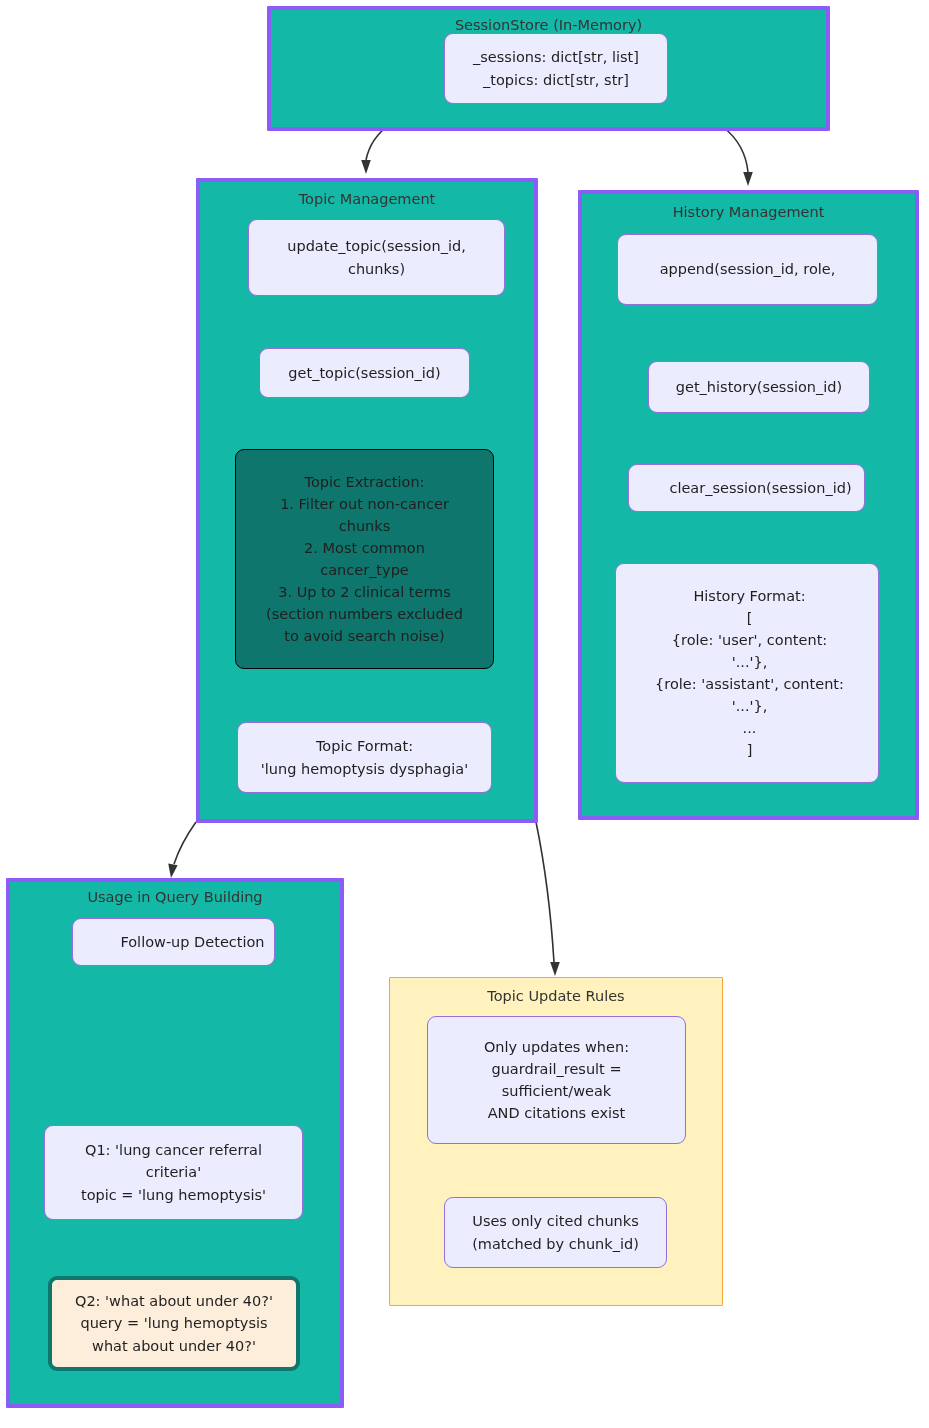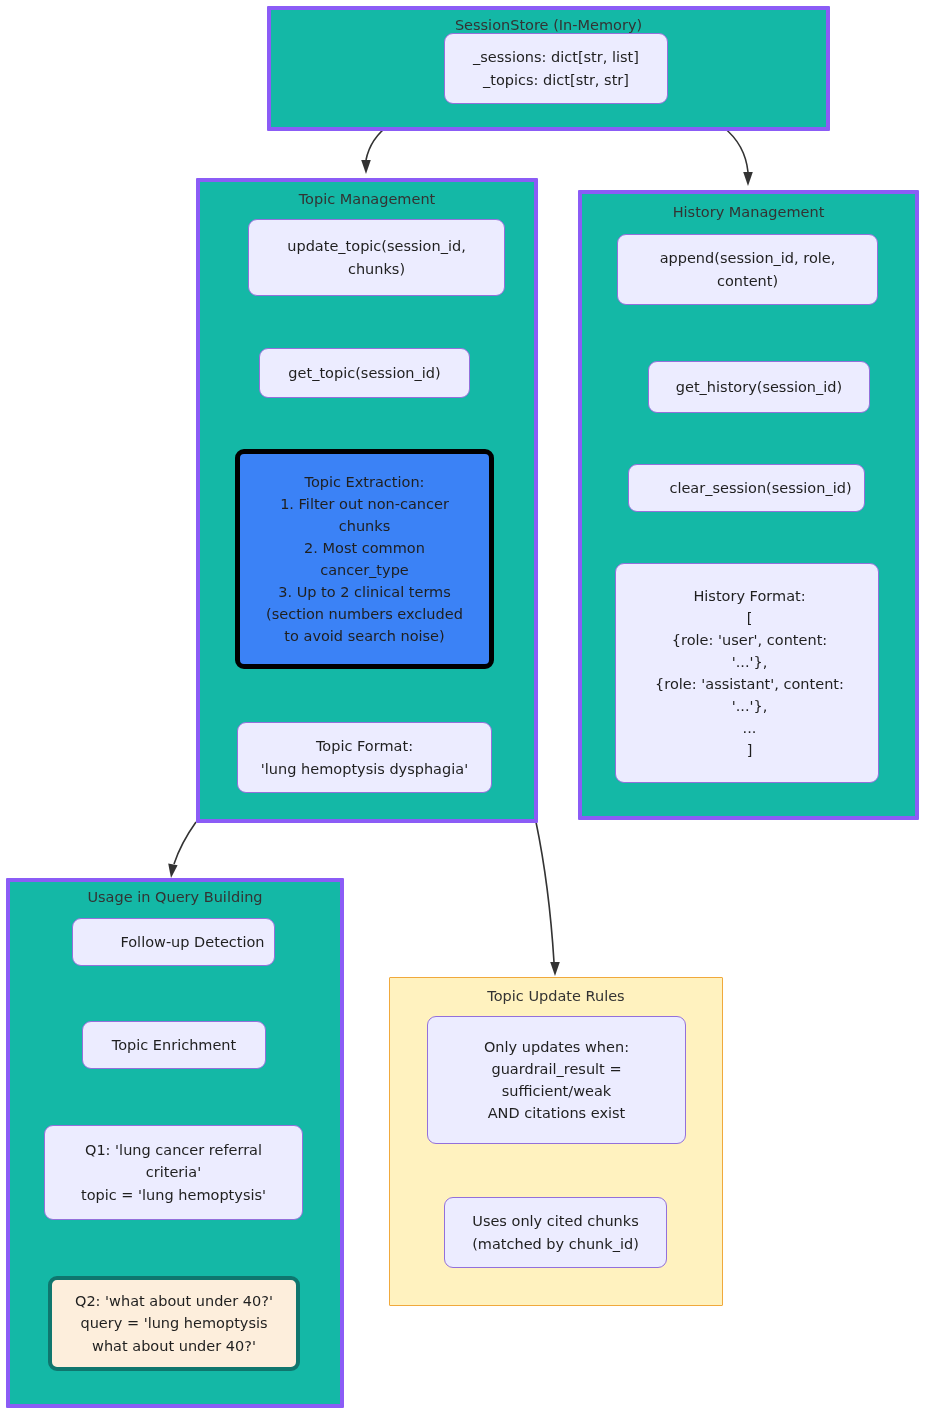--- a/index.html
+++ b/index.html
@@ -49,22 +49,22 @@
     font-size: 14.5px;
     line-height: 1.52;
     color: #1f1f1f;
     padding: 4px 6px;
   }
   .node.purple {
     background: #ececff;
     border: 1px solid #9370db;
   }
   .node.green {
-    background: #3b82f6;
-    border: 5px solid #000000;
+    background: #0f766e;
+    border: 1px solid #000000;
   }
   .node.orange {
     background: #fdeedc;
     border: 4px solid #0f766e;
   }
   .node .lines {
     width: 100%;
   }
   .node .ln {
     display: block;
@@ -150,21 +150,20 @@
       <span class="ln">'lung hemoptysis dysphagia'</span>
     </span>
   </div>
 
   <div class="cluster" style="left:578px; top:190px; width:341px; height:630px;">
     <div class="cluster-title" style="top:10px;">History Management</div>
   </div>
   <div class="node purple" style="left:617px; top:234px; width:261px; height:71px;">
     <span class="lines">
       <span class="ln">append(session_id, role,</span>
-      <span class="ln">content)</span>
     </span>
   </div>
   <div class="node purple" style="left:620px; top:361px; width:222px; height:52px;margin-left:28px;">
     <span class="lines">
       <span class="ln">get_history(session_id)</span>
     </span>
   </div>
   <div class="node purple" style="left:628px; top:464px; width:237px; height:48px;padding-left:34px;">
     <span class="lines">
       <span class="ln">clear_session(session_id)</span>
@@ -184,25 +183,20 @@
   </div>
 
   <div class="cluster" style="left:6px; top:878px; width:338px; height:530px;">
     <div class="cluster-title" style="top:7px;">Usage in Query Building</div>
   </div>
   <div class="node purple" style="left:72px; top:918px; width:203px; height:48px;padding-left:44px;">
     <span class="lines">
       <span class="ln">Follow-up Detection</span>
     </span>
   </div>
-  <div class="node purple" style="left:82px; top:1021px; width:184px; height:48px;">
-    <span class="lines">
-      <span class="ln">Topic Enrichment</span>
-    </span>
-  </div>
   <div class="node purple" style="left:44px; top:1125px; width:259px; height:95px;text-align:center;">
     <span class="lines">
       <span class="ln">Q1: 'lung cancer referral</span>
       <span class="ln">criteria'</span>
       <span class="ln">topic = 'lung hemoptysis'</span>
     </span>
   </div>
   <div class="node orange" style="left:48px; top:1276px; width:252px; height:95px;">
     <span class="lines">
       <span class="ln">Q2: 'what about under 40?'</span>

